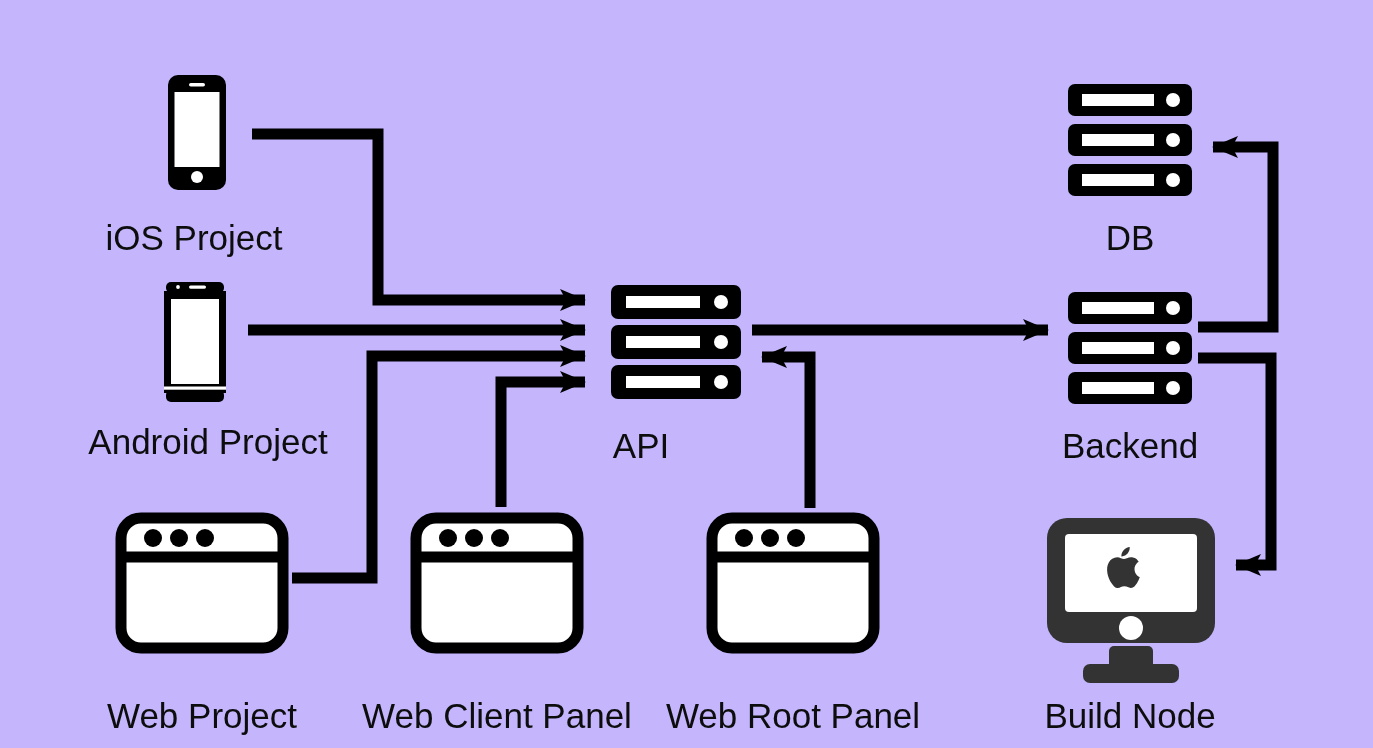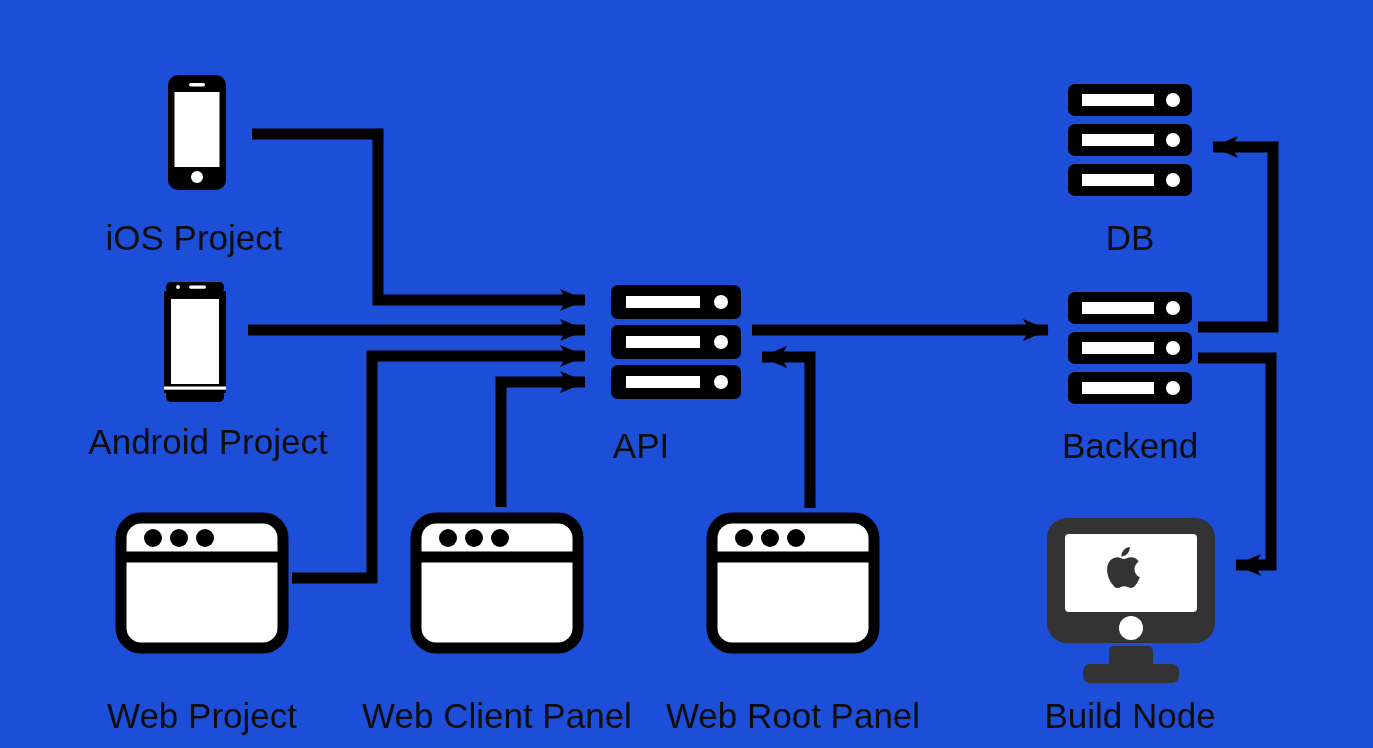--- a/index.html
+++ b/index.html
@@ -4,21 +4,21 @@
 <style>
   html, body {
     margin: 0;
     padding: 0;
     background: #ffffff;
   }
   #canvas {
     position: relative;
     width: 1373px;
     height: 748px;
-    background: #1d4ed8;
+    background: #c4b5fd;
     font-family: "Liberation Sans", sans-serif;
     overflow: hidden;
   }
   #diagram-svg {
     position: absolute;
     left: 0;
     top: 0;
     width: 1373px;
     height: 748px;
     display: block;

